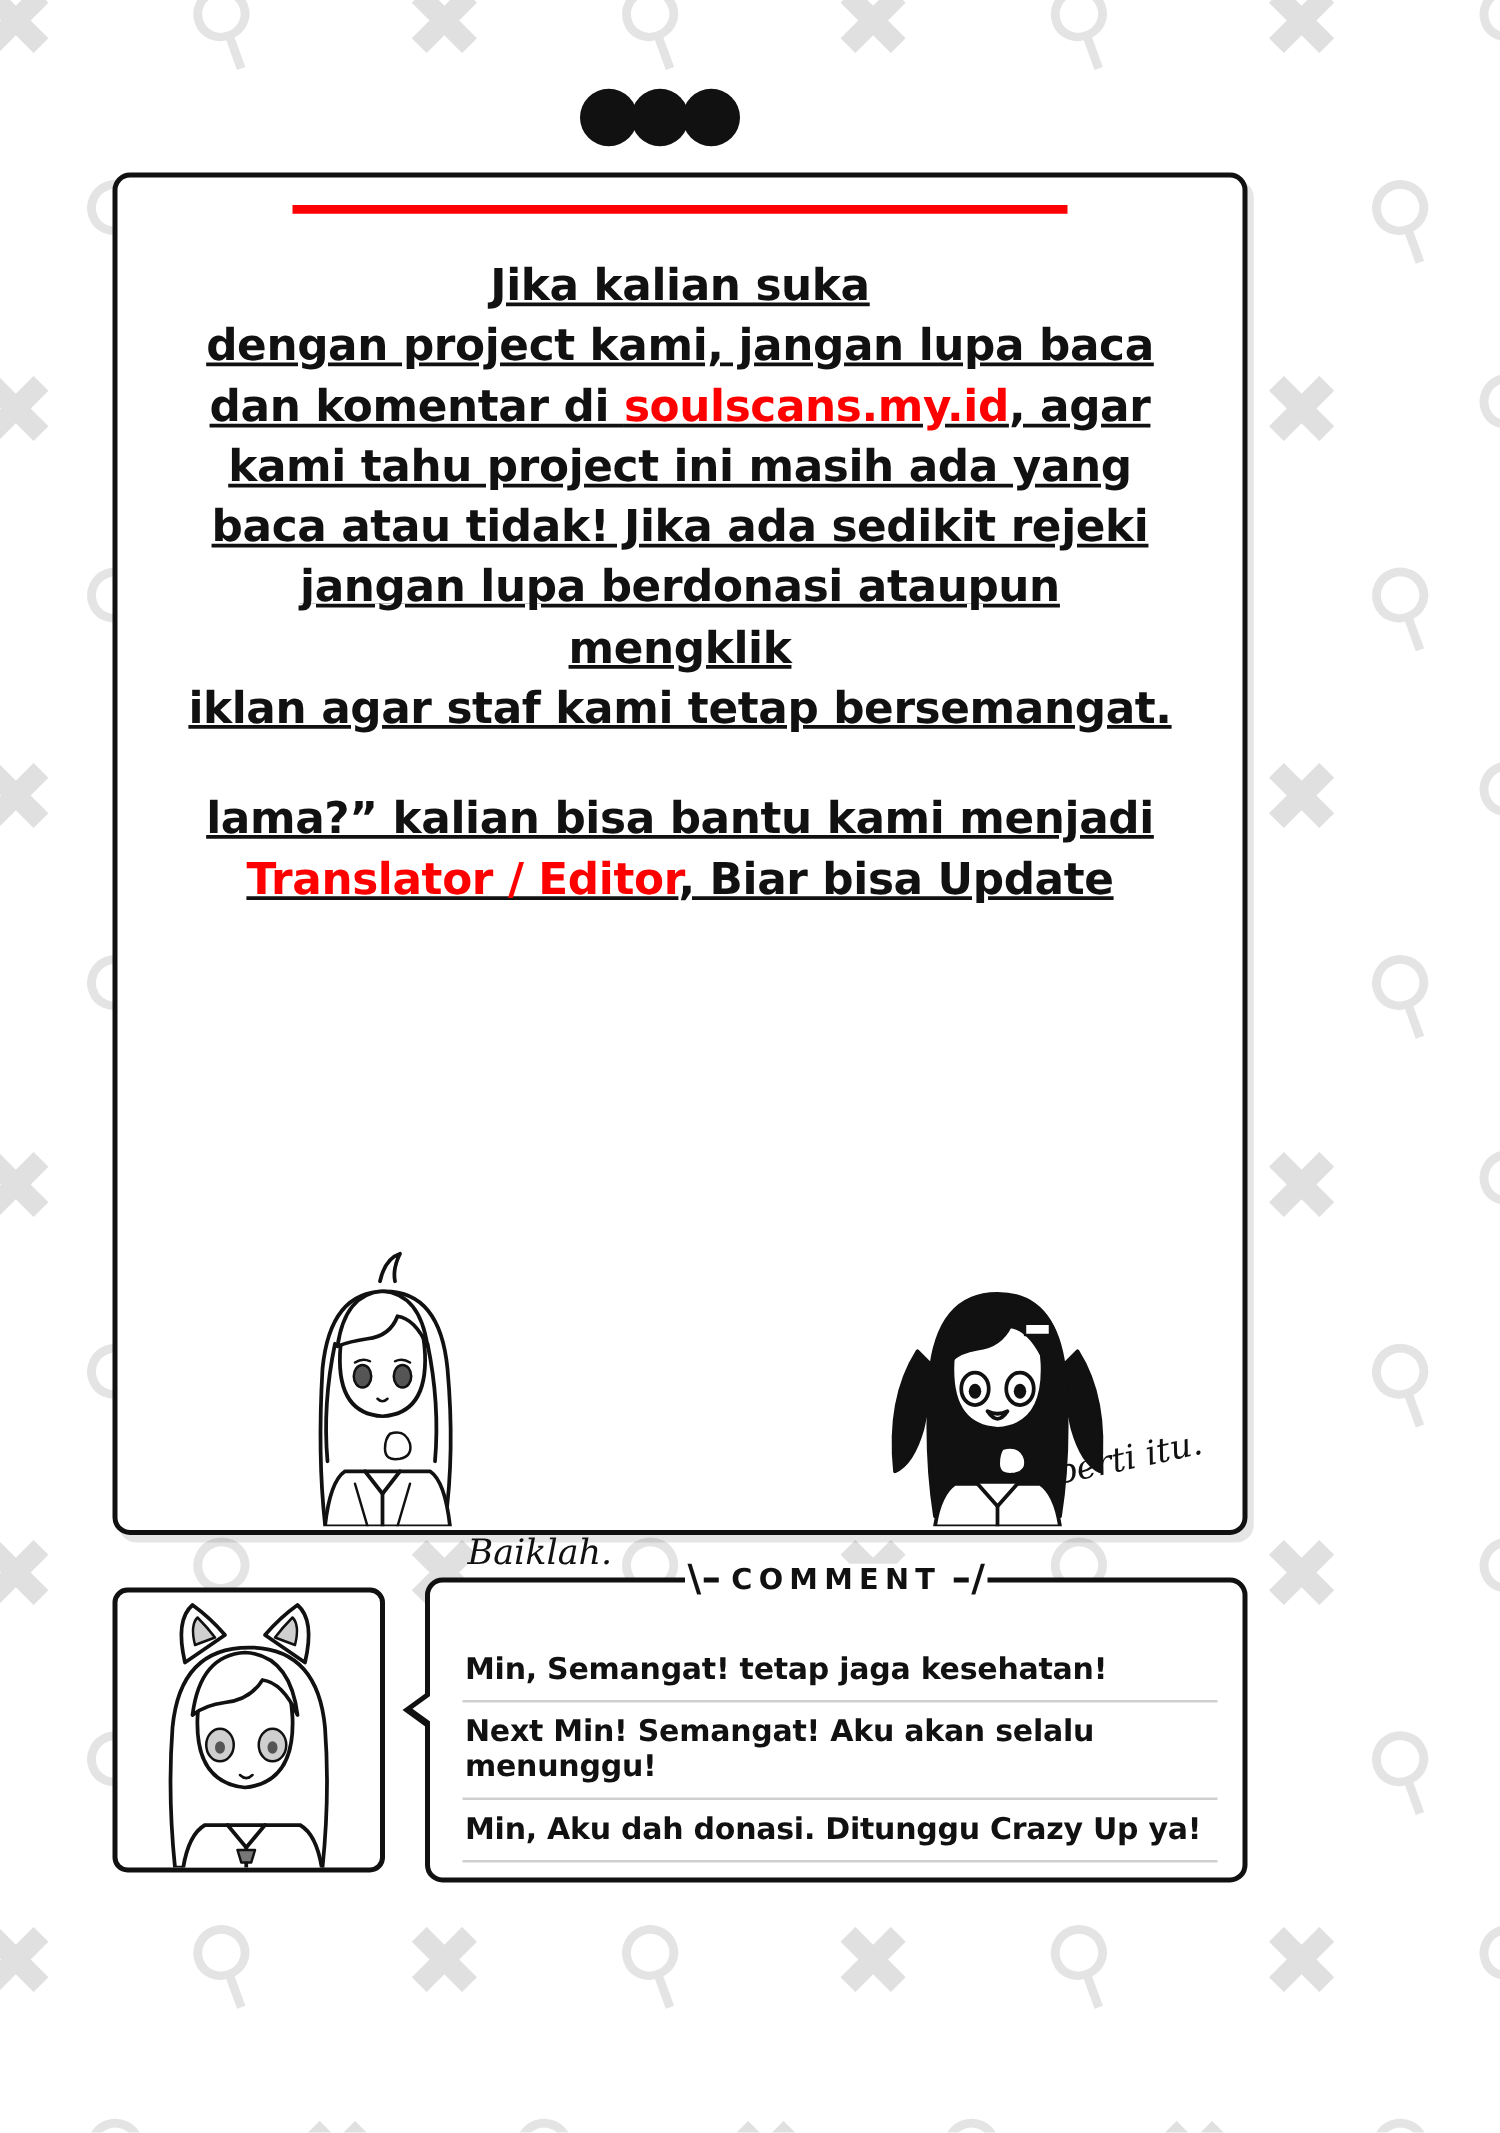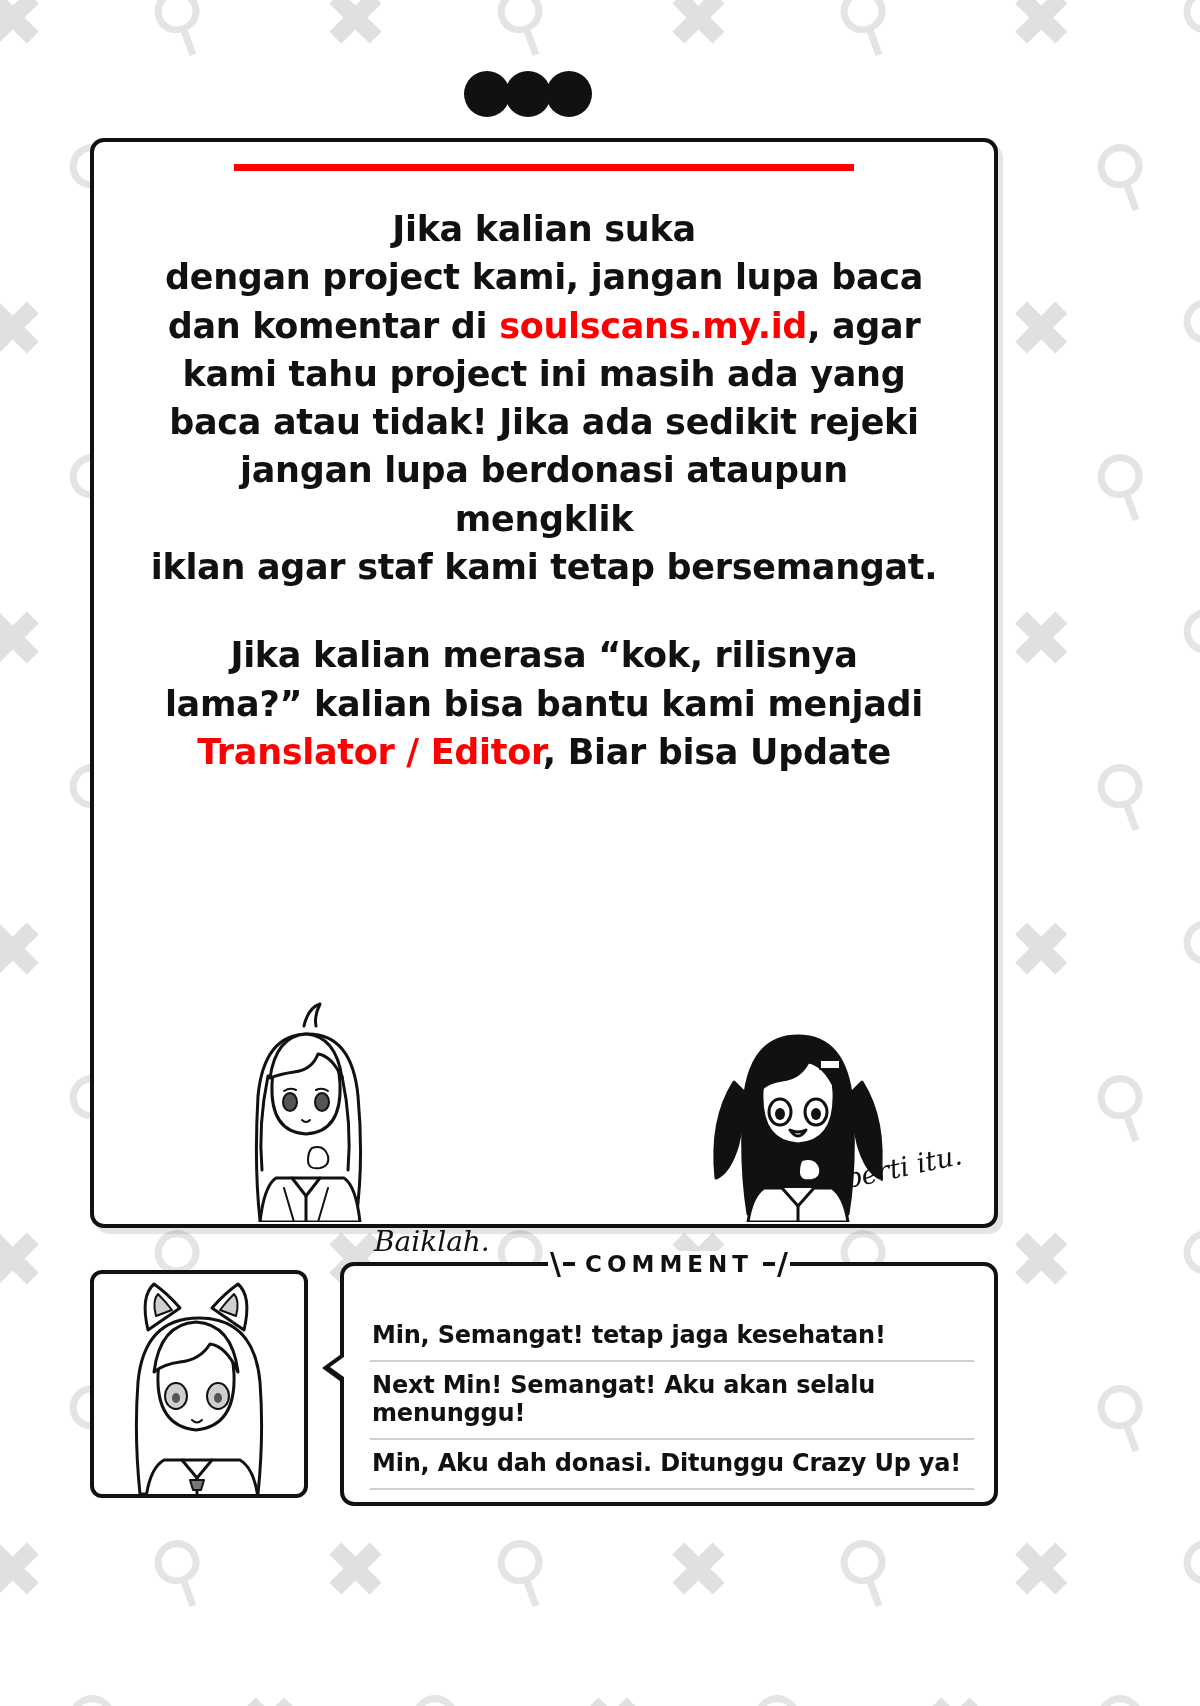--- a/index.html
+++ b/index.html
@@ -101,20 +101,21 @@
 
   .body-text {
     margin: 34px 56px 0 56px;
     text-align: center;
     color: #111;
     font-family: "DejaVu Sans", sans-serif;
     font-weight: bold;
     font-size: 35px;
     line-height: 1.38;
     letter-spacing: -0.3px;
+    text-decoration: underline;
   }
   .body-text .red { color: #ff0000; }
   .body-text .blue { color: #1414e6; }
   .para2 { margin-top: 40px; }
 
   
   .note {
     position: absolute;
     font-family: "DejaVu Serif", serif;
     font-style: italic;
@@ -345,21 +346,20 @@
       <div>
         <span>dan komentar di </span><span class="red">soulscans.my.id</span><span>, agar</span>
       </div>
       <div>kami tahu project ini masih ada yang</div>
       <div>baca atau tidak! Jika ada sedikit rejeki</div>
       <div>jangan lupa berdonasi ataupun mengklik</div>
       <div>iklan agar staf kami tetap bersemangat.</div>
     </div>
 
     <div class="body-text para2">
-      <div>Jika kalian merasa “kok, rilisnya</div>
       <div>lama?” kalian bisa bantu kami menjadi</div>
       <div>
         <span class="red">Translator / Editor</span><span>, Biar bisa Update</span>
       </div>
     </div>
 
     <div class="note note-left">
       <div>Baiklah.</div>
       <div>Aku mengerti!</div>
     </div>

